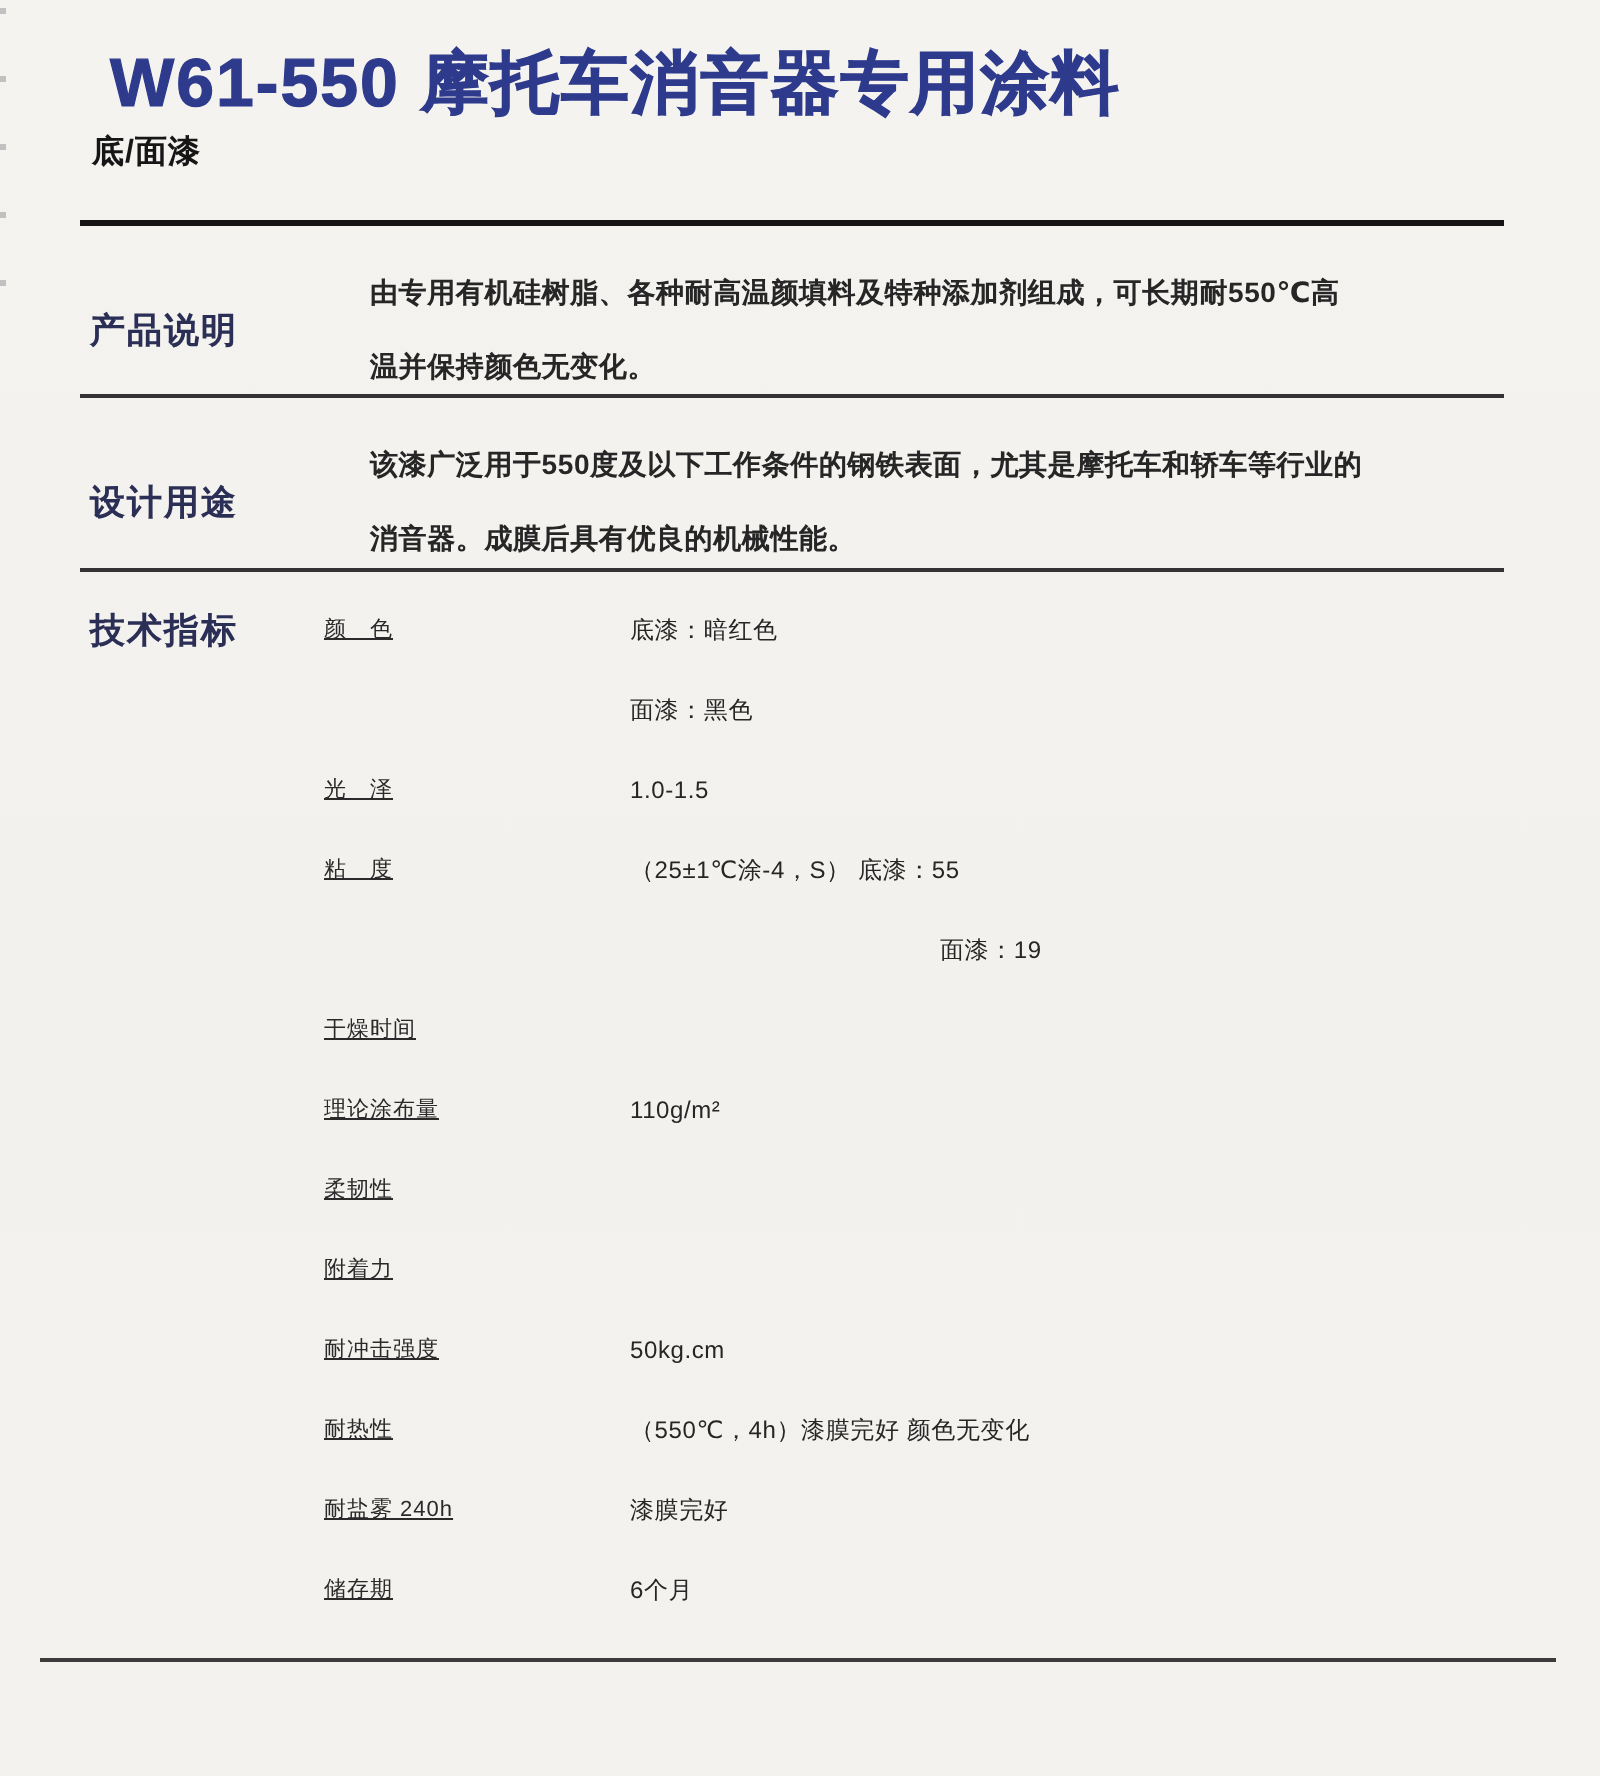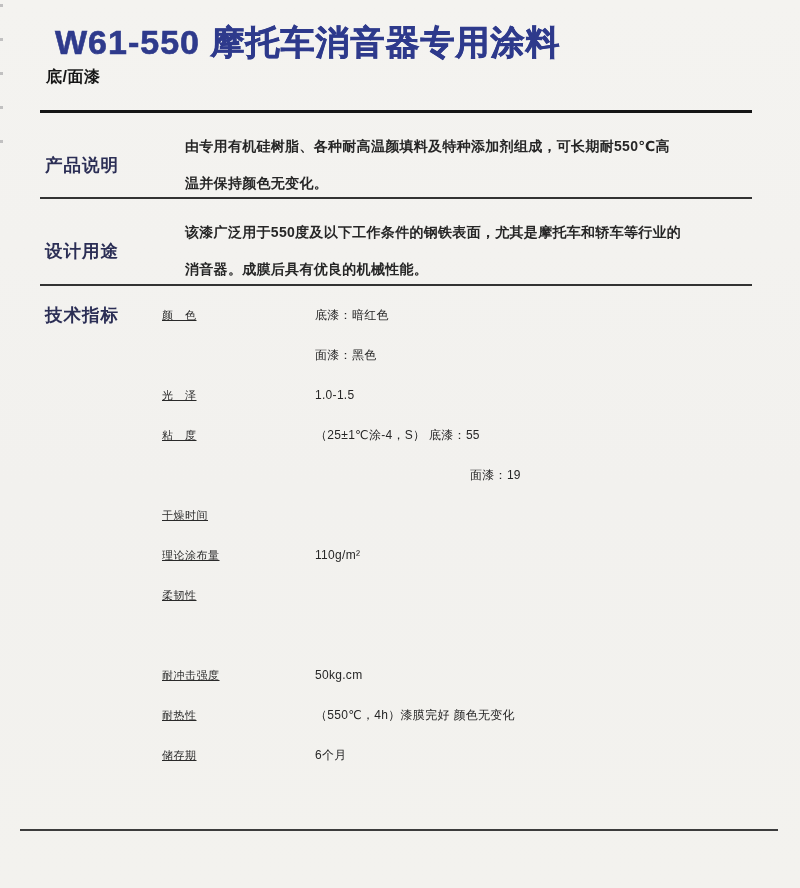--- a/index.html
+++ b/index.html
@@ -132,28 +132,33 @@
         <div class="tname">干燥时间</div>
       </div>
       <div class="trow">
         <div class="tname">理论涂布量</div>
         <div class="tvalue">110g/m²</div>
       </div>
       <div class="trow">
         <div class="tname">柔韧性</div>
       </div>
       <div class="trow">
+        <div class="tname">附着力</div>
       </div>
       <div class="trow">
         <div class="tname">耐冲击强度</div>
         <div class="tvalue">50kg.cm</div>
       </div>
       <div class="trow">
         <div class="tname">耐热性</div>
         <div class="tvalue">（550℃，4h）漆膜完好 颜色无变化</div>
+      </div>
+      <div class="trow">
+        <div class="tname">耐盐雾 240h</div>
+        <div class="tvalue">漆膜完好</div>
       </div>
       <div class="trow">
         <div class="tname">储存期</div>
         <div class="tvalue">6个月</div>
       </div>
 
     </div>
   </div>
 
   <div class="rule rule-4"></div>

